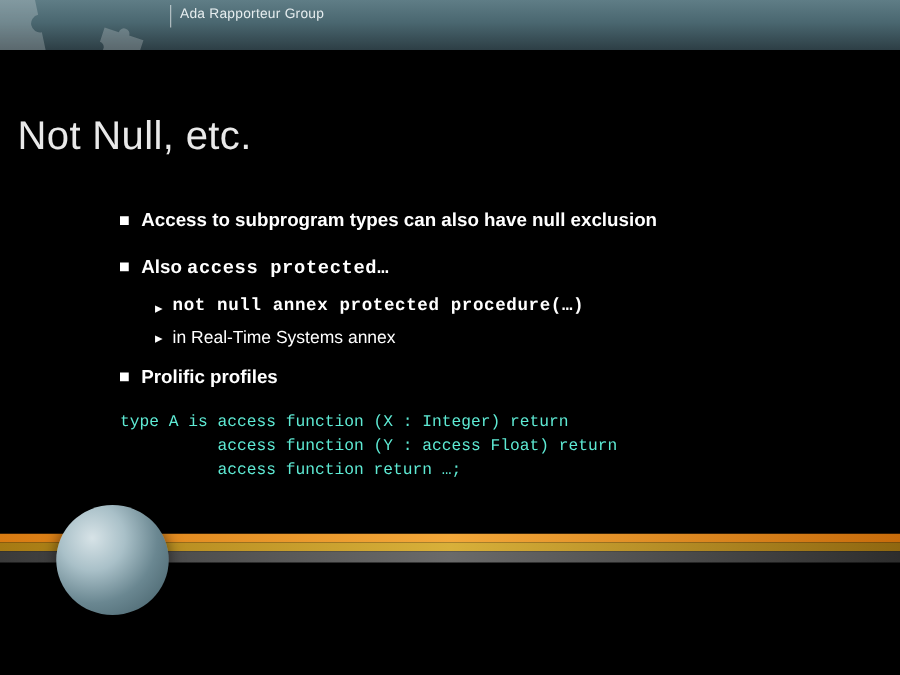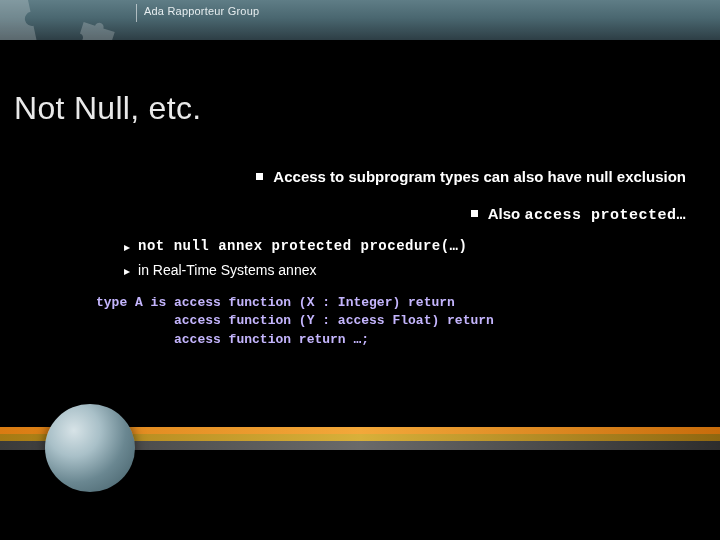--- a/index.html
+++ b/index.html
@@ -65,21 +65,20 @@
     width: 590px;
     color: #fff;
   }
   .bullet-main {
     display: flex;
     align-items: flex-start;
     margin-bottom: 18px;
     font-size: 15px;
     font-weight: bold;
     color: #fff;
-    justify-content: flex-end;
   }
   .bullet-main .sq {
     width: 7px;
     height: 7px;
     background: #fff;
     margin-right: 10px;
     margin-top: 5px;
     flex: 0 0 auto;
   }
   .bullet-main .txt {
@@ -109,22 +108,22 @@
     font-weight: bold;
     letter-spacing: 0.5px;
   }
   .bullet-sub .mono { font-weight: bold; }
   .bullet-sub .txt { color:#fff; }
   .codeblock {
     margin-top: 14px;
     margin-bottom: 18px;
     font-family: "Courier New", Courier, monospace;
     font-size: 13px;
-    font-weight: bold;
-    color: #c4b5fd;
+    font-weight: normal;
+    color: #5eead4;
     line-height: 1.45;
     white-space: pre;
   }
   
   .bottom-bar {
     position: absolute;
     left: 0;
     bottom: 0;
     width: 720px;
     height: 30px;
@@ -198,20 +197,24 @@
       <div class="bullet-sub">
         <div class="arrow">▸</div>
         <div class="txt mono">not null annex protected procedure(…)</div>
       </div>
       <div class="bullet-sub" style="margin-bottom:16px;">
         <div class="arrow">▸</div>
         <div class="txt">in Real-Time Systems annex</div>
       </div>
     </div>
 
+    <div class="bullet-main">
+      <div class="sq"></div>
+      <div class="txt">Prolific profiles</div>
+    </div>
 
     <div class="codeblock"><span>type A is access function (X : Integer) return</span>
 <span>          access function (Y : access Float) return</span>
 <span>          access function return …;</span></div>
 
   </div>
 
   <div class="bottom-bar">
     <div class="stripe-orange"></div>
     <div class="stripe-gold"></div>

